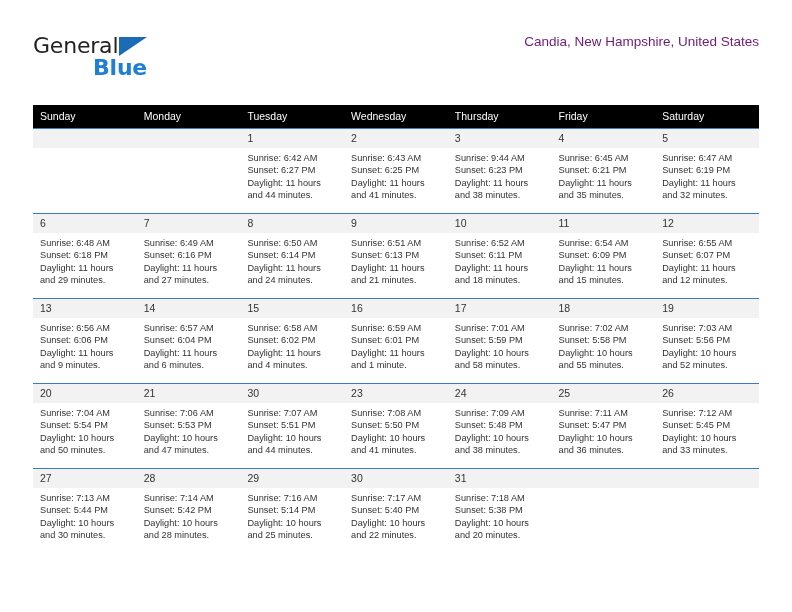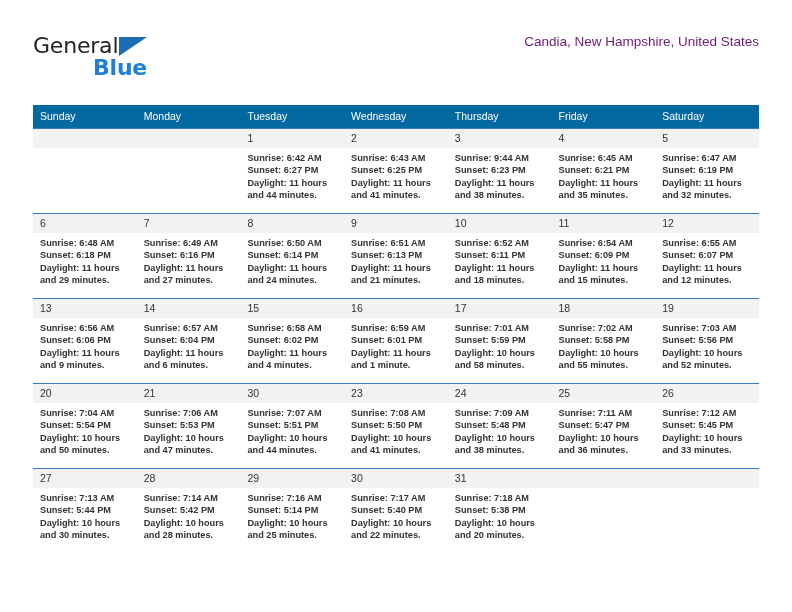--- a/index.html
+++ b/index.html
@@ -90,21 +90,21 @@
   
   .calendar {
     position: absolute;
     left: 33px;
     top: 105px;
     width: 726px;
     border-collapse: collapse;
     table-layout: fixed;
   }
   .calendar th {
-    background: #0369a1;
+    background: #000000;
     color: #ffffff;
     font-size: 10.5px;
     font-weight: normal;
     text-align: left;
     padding: 5px 0 5px 7px;
     line-height: 13px;
     border: none;
   }
   .calendar td {
     vertical-align: top;
@@ -126,21 +126,20 @@
     color: #333333;
     padding: 3px 0 4px 7px;
     line-height: 12px;
     height: 12px;
   }
   .cell-empty .daynum {
     color: transparent;
   }
   .lines {
     padding: 4px 6px 0 7px;
-    font-weight: bold;
   }
   .lines div {
     font-size: 9.2px;
     color: #333333;
     line-height: 12.4px;
     white-space: nowrap;
   }
 </style>
 </head>
 <body>

